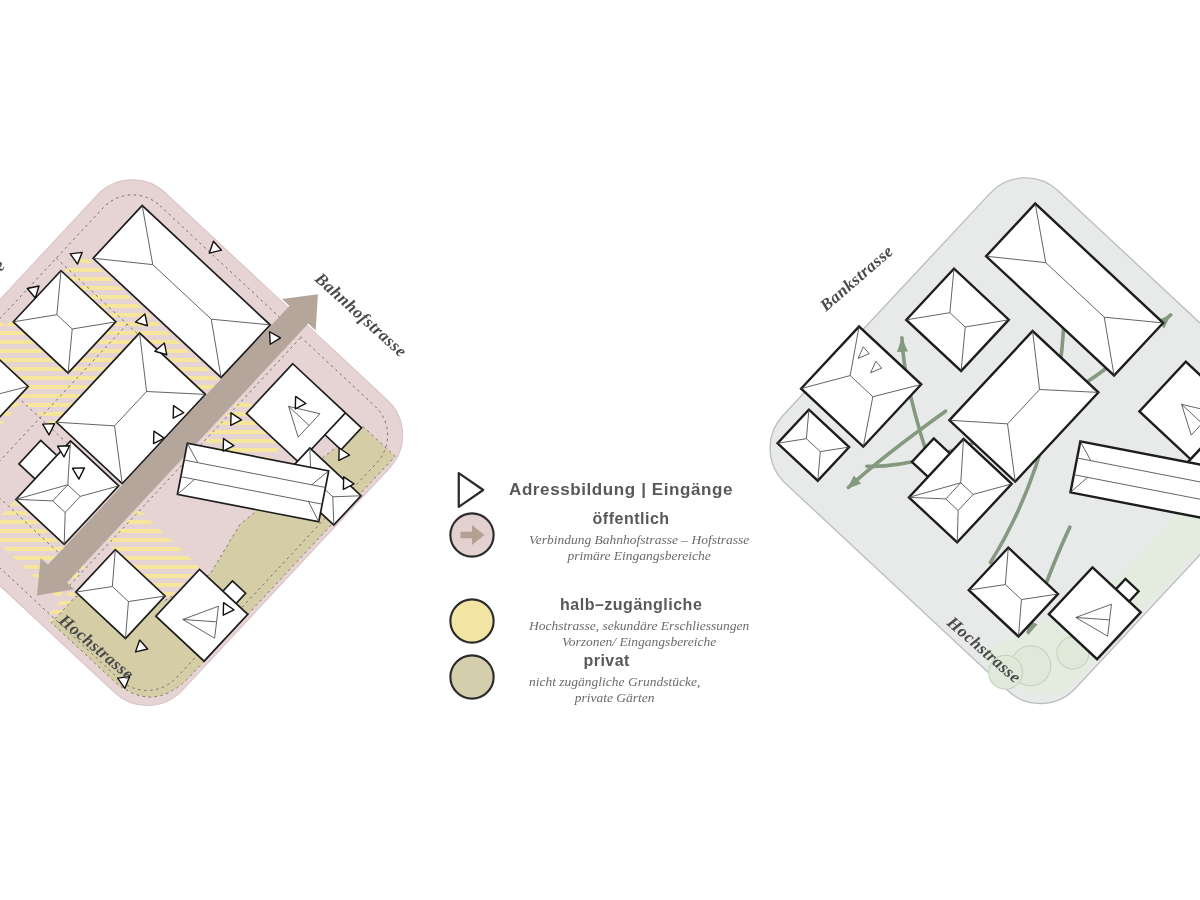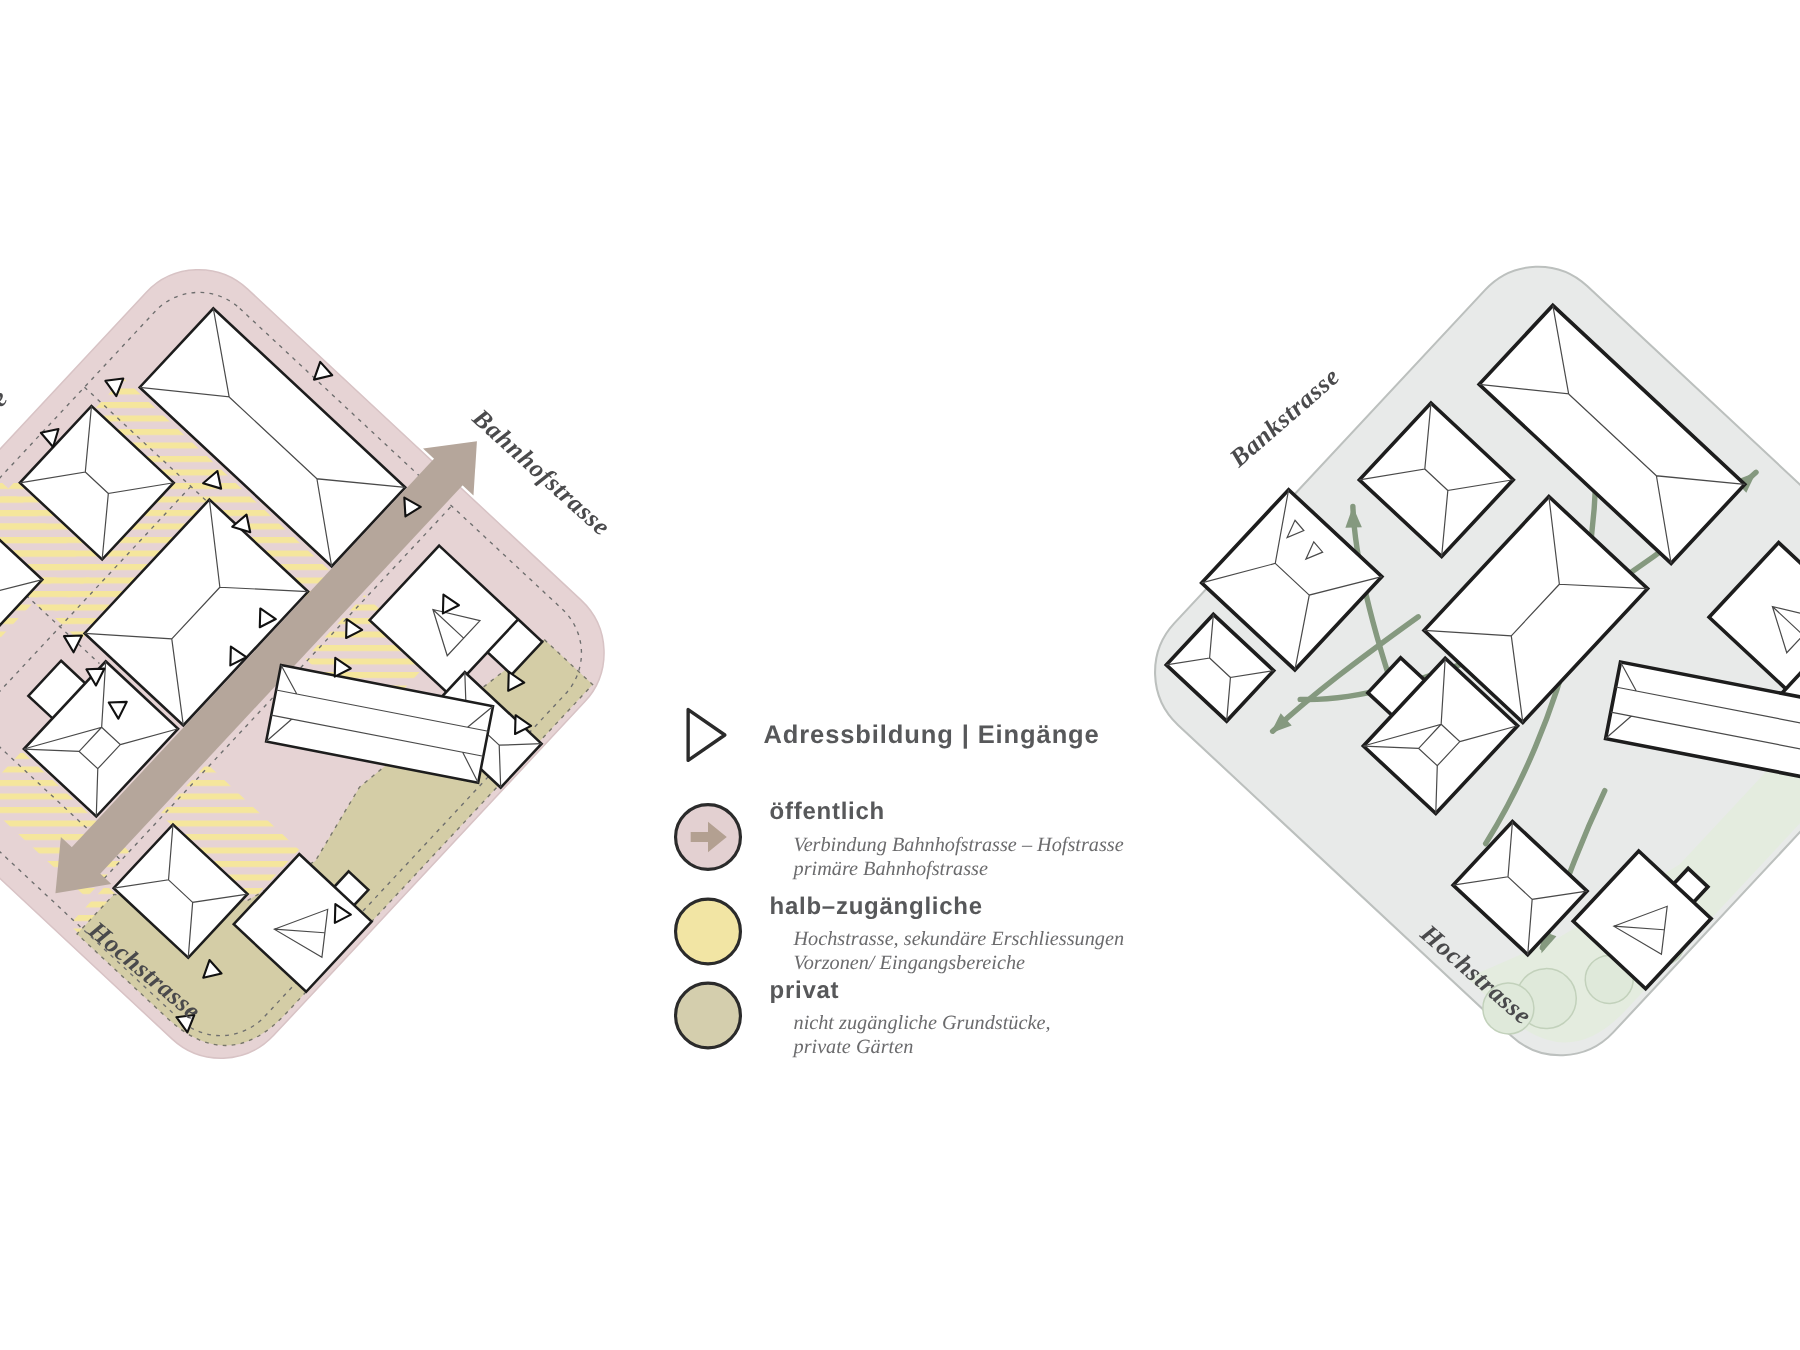--- a/index.html
+++ b/index.html
@@ -12,29 +12,29 @@
   #rp .bldg{stroke-width:2.4;}
   .roof{fill:none;stroke:#4a4a4a;stroke-width:0.8;stroke-linejoin:miter;}
   .dash{fill:none;stroke:#6e6e6e;stroke-width:0.9;stroke-dasharray:2.5 3.5;}
   .olive-border{stroke:#77766a;stroke-width:0.9;stroke-dasharray:2.5 3.5;}
   .marker{fill:#ffffff;stroke:#111111;stroke-width:1.4;stroke-linejoin:round;}
   .garrow{fill:none;stroke-width:3.6;stroke-linecap:round;}
   .street{font-family:"Liberation Serif", serif;font-style:italic;font-weight:700;
           font-size:17px;fill:#4a4a4c;letter-spacing:0.5px;}
 
   
-  .legend{position:absolute;left:447px;top:468px;width:320px;height:270px;}
+  .legend{position:absolute;left:447px;top:468px;width:320px;height:270px;text-align:center;}
   .l-row1{position:absolute;left:8px;top:2px;display:flex;align-items:center;gap:22px;}
   .l-row1 .l-title{font-size:17px;font-weight:700;color:#57585a;letter-spacing:0.6px;}
   .l-item{position:absolute;left:0;display:flex;gap:16px;}
   .l-item .l-circle{flex:0 0 50px;}
   .l-text .l-head{font-size:16px;font-weight:700;color:#57585a;letter-spacing:0.5px;margin-bottom:4px;}
   .l-text .l-desc{font-family:"Liberation Serif", serif;font-style:italic;
                   font-size:13.5px;color:#6b6b6d;line-height:1.22;margin-left:16px;}
-  .l-item1{top:65px;} .l-item2{top:128px;} .l-item3{top:184px;}
+  .l-item1{top:42px;} .l-item2{top:128px;} .l-item3{top:184px;}
 </style>
 </head>
 <body>
 
 <div class="canvas">
 
   <svg width="1200" height="900" viewBox="0 0 1200 900" style="position:absolute;left:0;top:0;">
     <defs>
       <pattern id="yhatch" width="8" height="9" patternUnits="userSpaceOnUse" patternTransform="rotate(-43)">
         <rect x="0" y="0" width="8" height="4" fill="#f5e69c"></rect>
@@ -218,21 +218,21 @@
 
     <div class="l-item l-item1">
       <svg class="l-circle" width="50" height="50" viewBox="0 0 52 52">
         <circle cx="26" cy="26" r="22.5" stroke="#2b2b2b" stroke-width="2.2" fill="#e3d0d1"></circle>
         <path d="M14,22.5 h12 v-7 l13,10.5 l-13,10.5 v-7 h-12 z" fill="#b3a091"></path>
       </svg>
       <div class="l-text">
         <div class="l-head">öffentlich</div>
         <div class="l-desc">
           <div>Verbindung Bahnhofstrasse – Hofstrasse</div>
-          <div>primäre Bahnhofstrasse</div>
+          <div>primäre Eingangsbereiche</div>
         </div>
       </div>
     </div>
 
     <div class="l-item l-item2">
       <svg class="l-circle" width="50" height="50" viewBox="0 0 52 52">
         <circle cx="26" cy="26" r="22.5" stroke="#2b2b2b" stroke-width="2.2" fill="#f2e5a4"></circle>
       </svg>
       <div class="l-text">
         <div class="l-head">halb–zugängliche</div>

